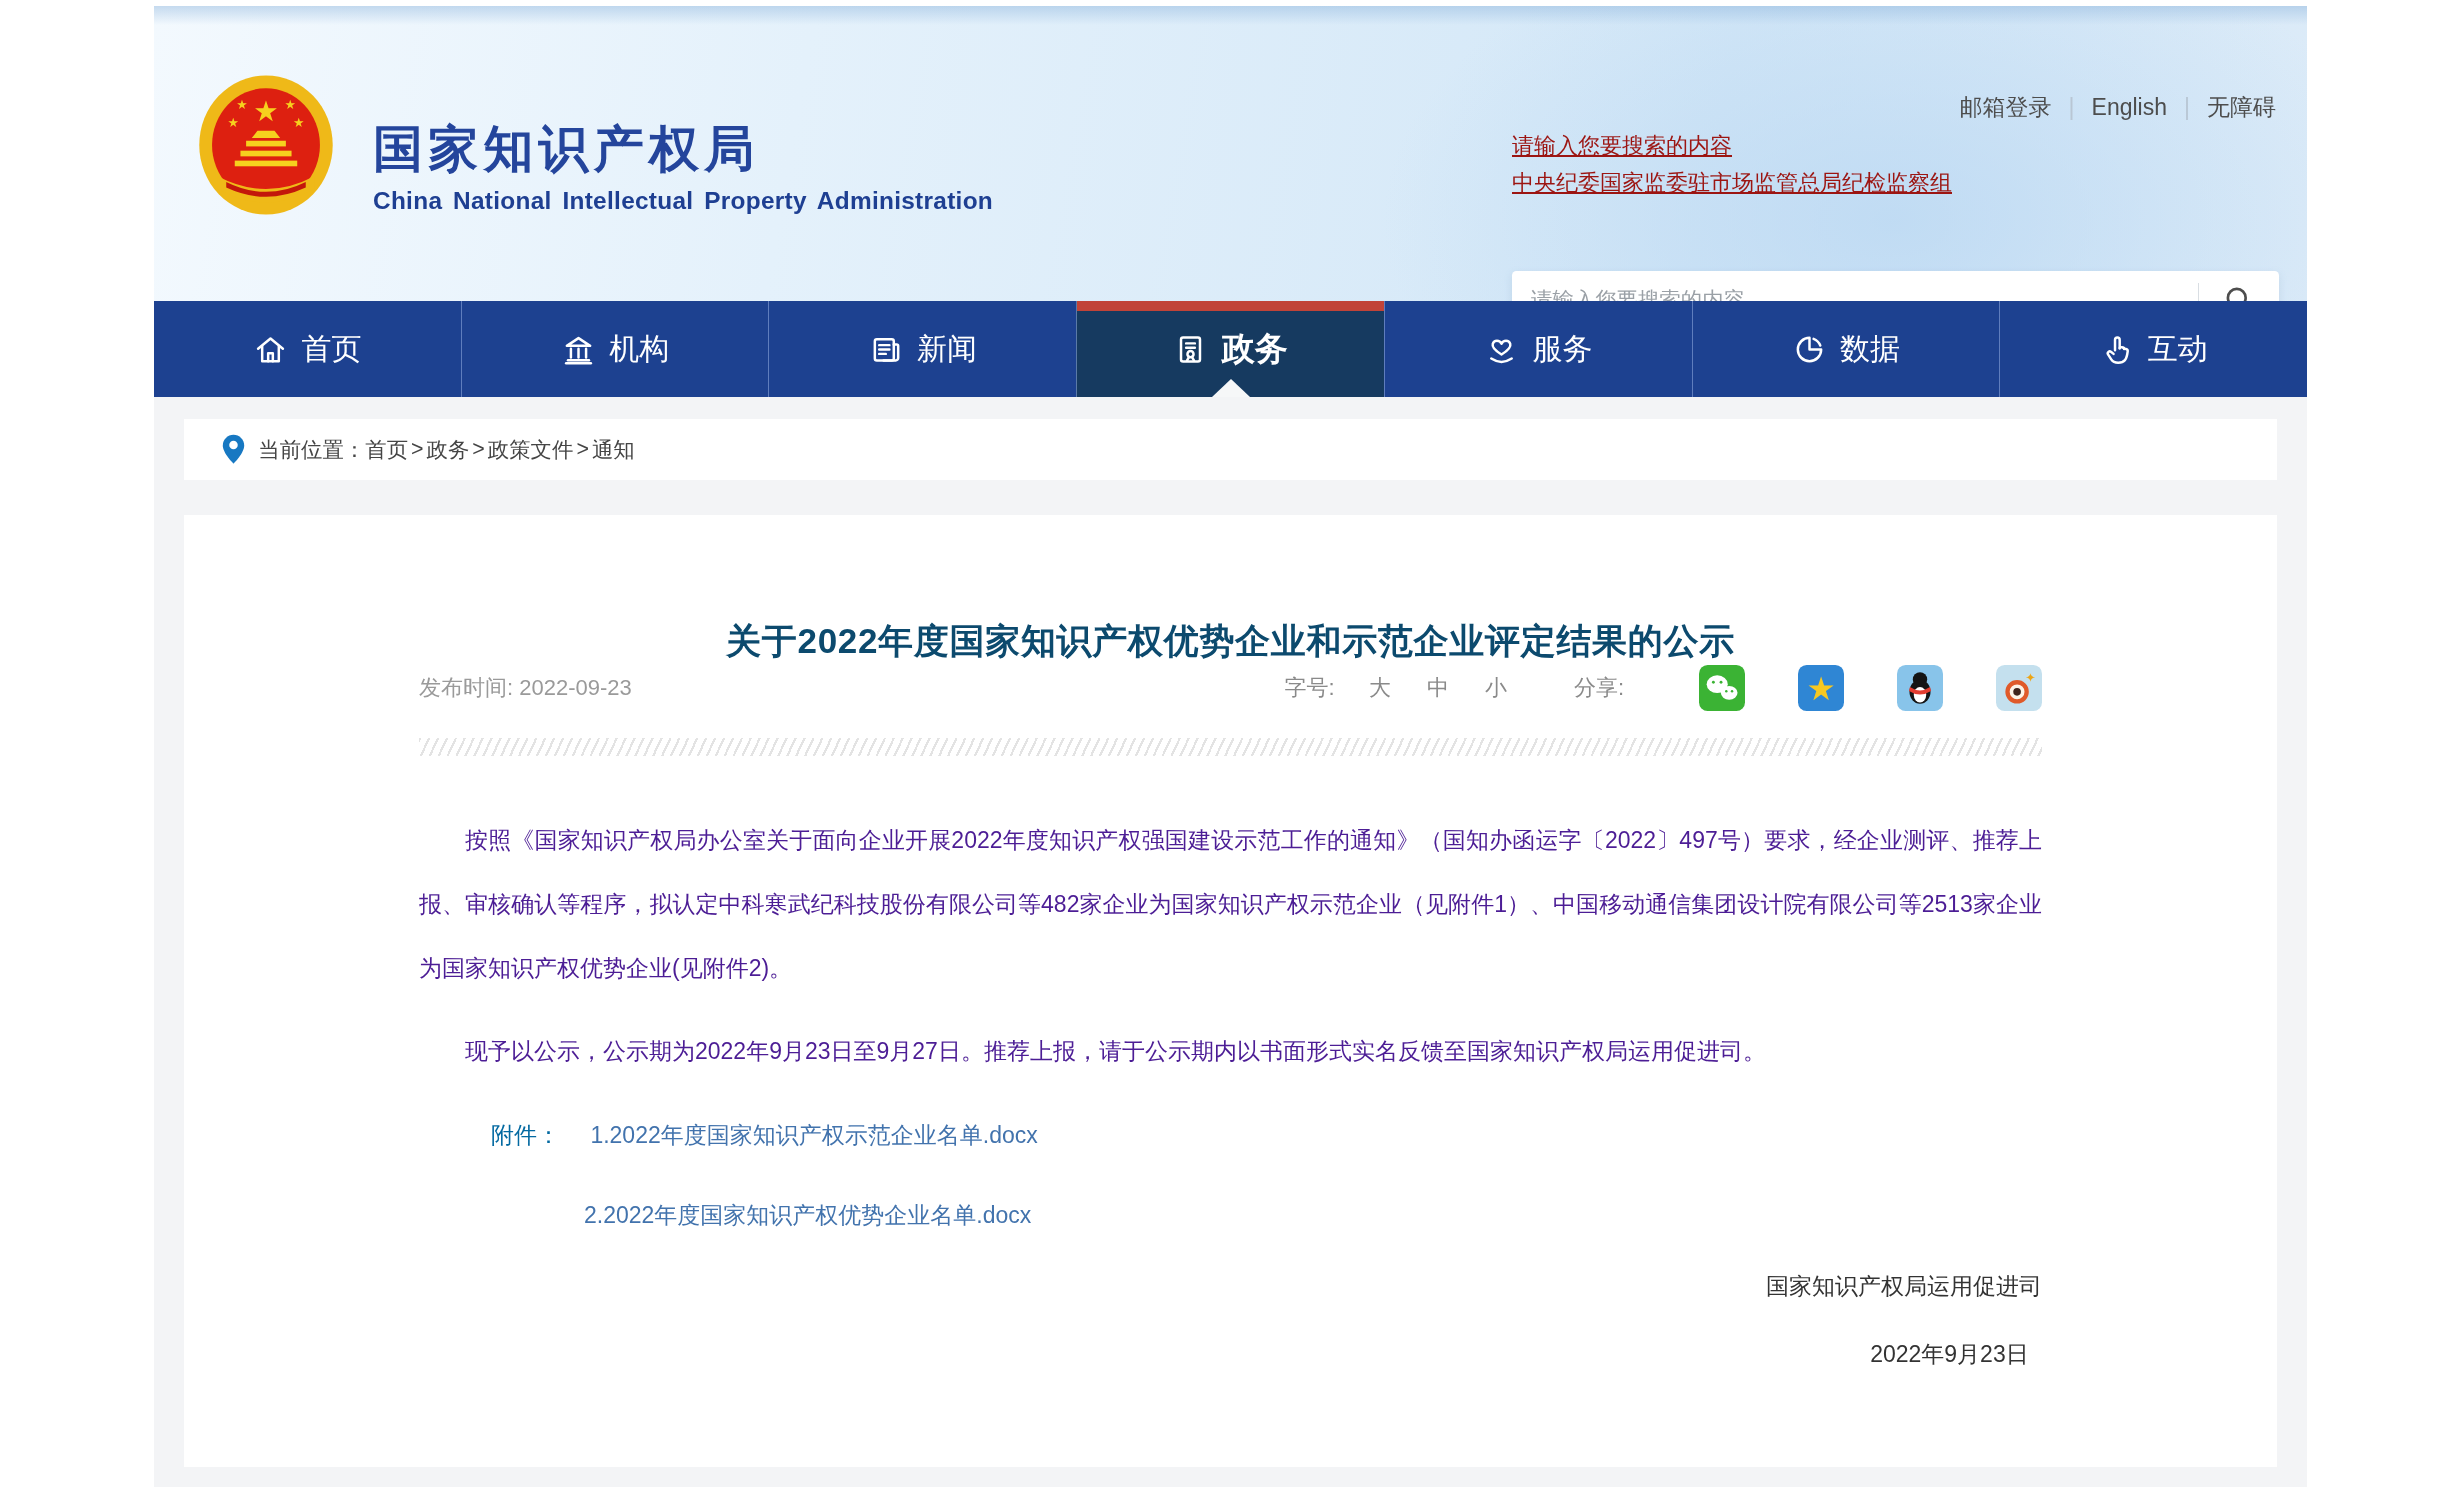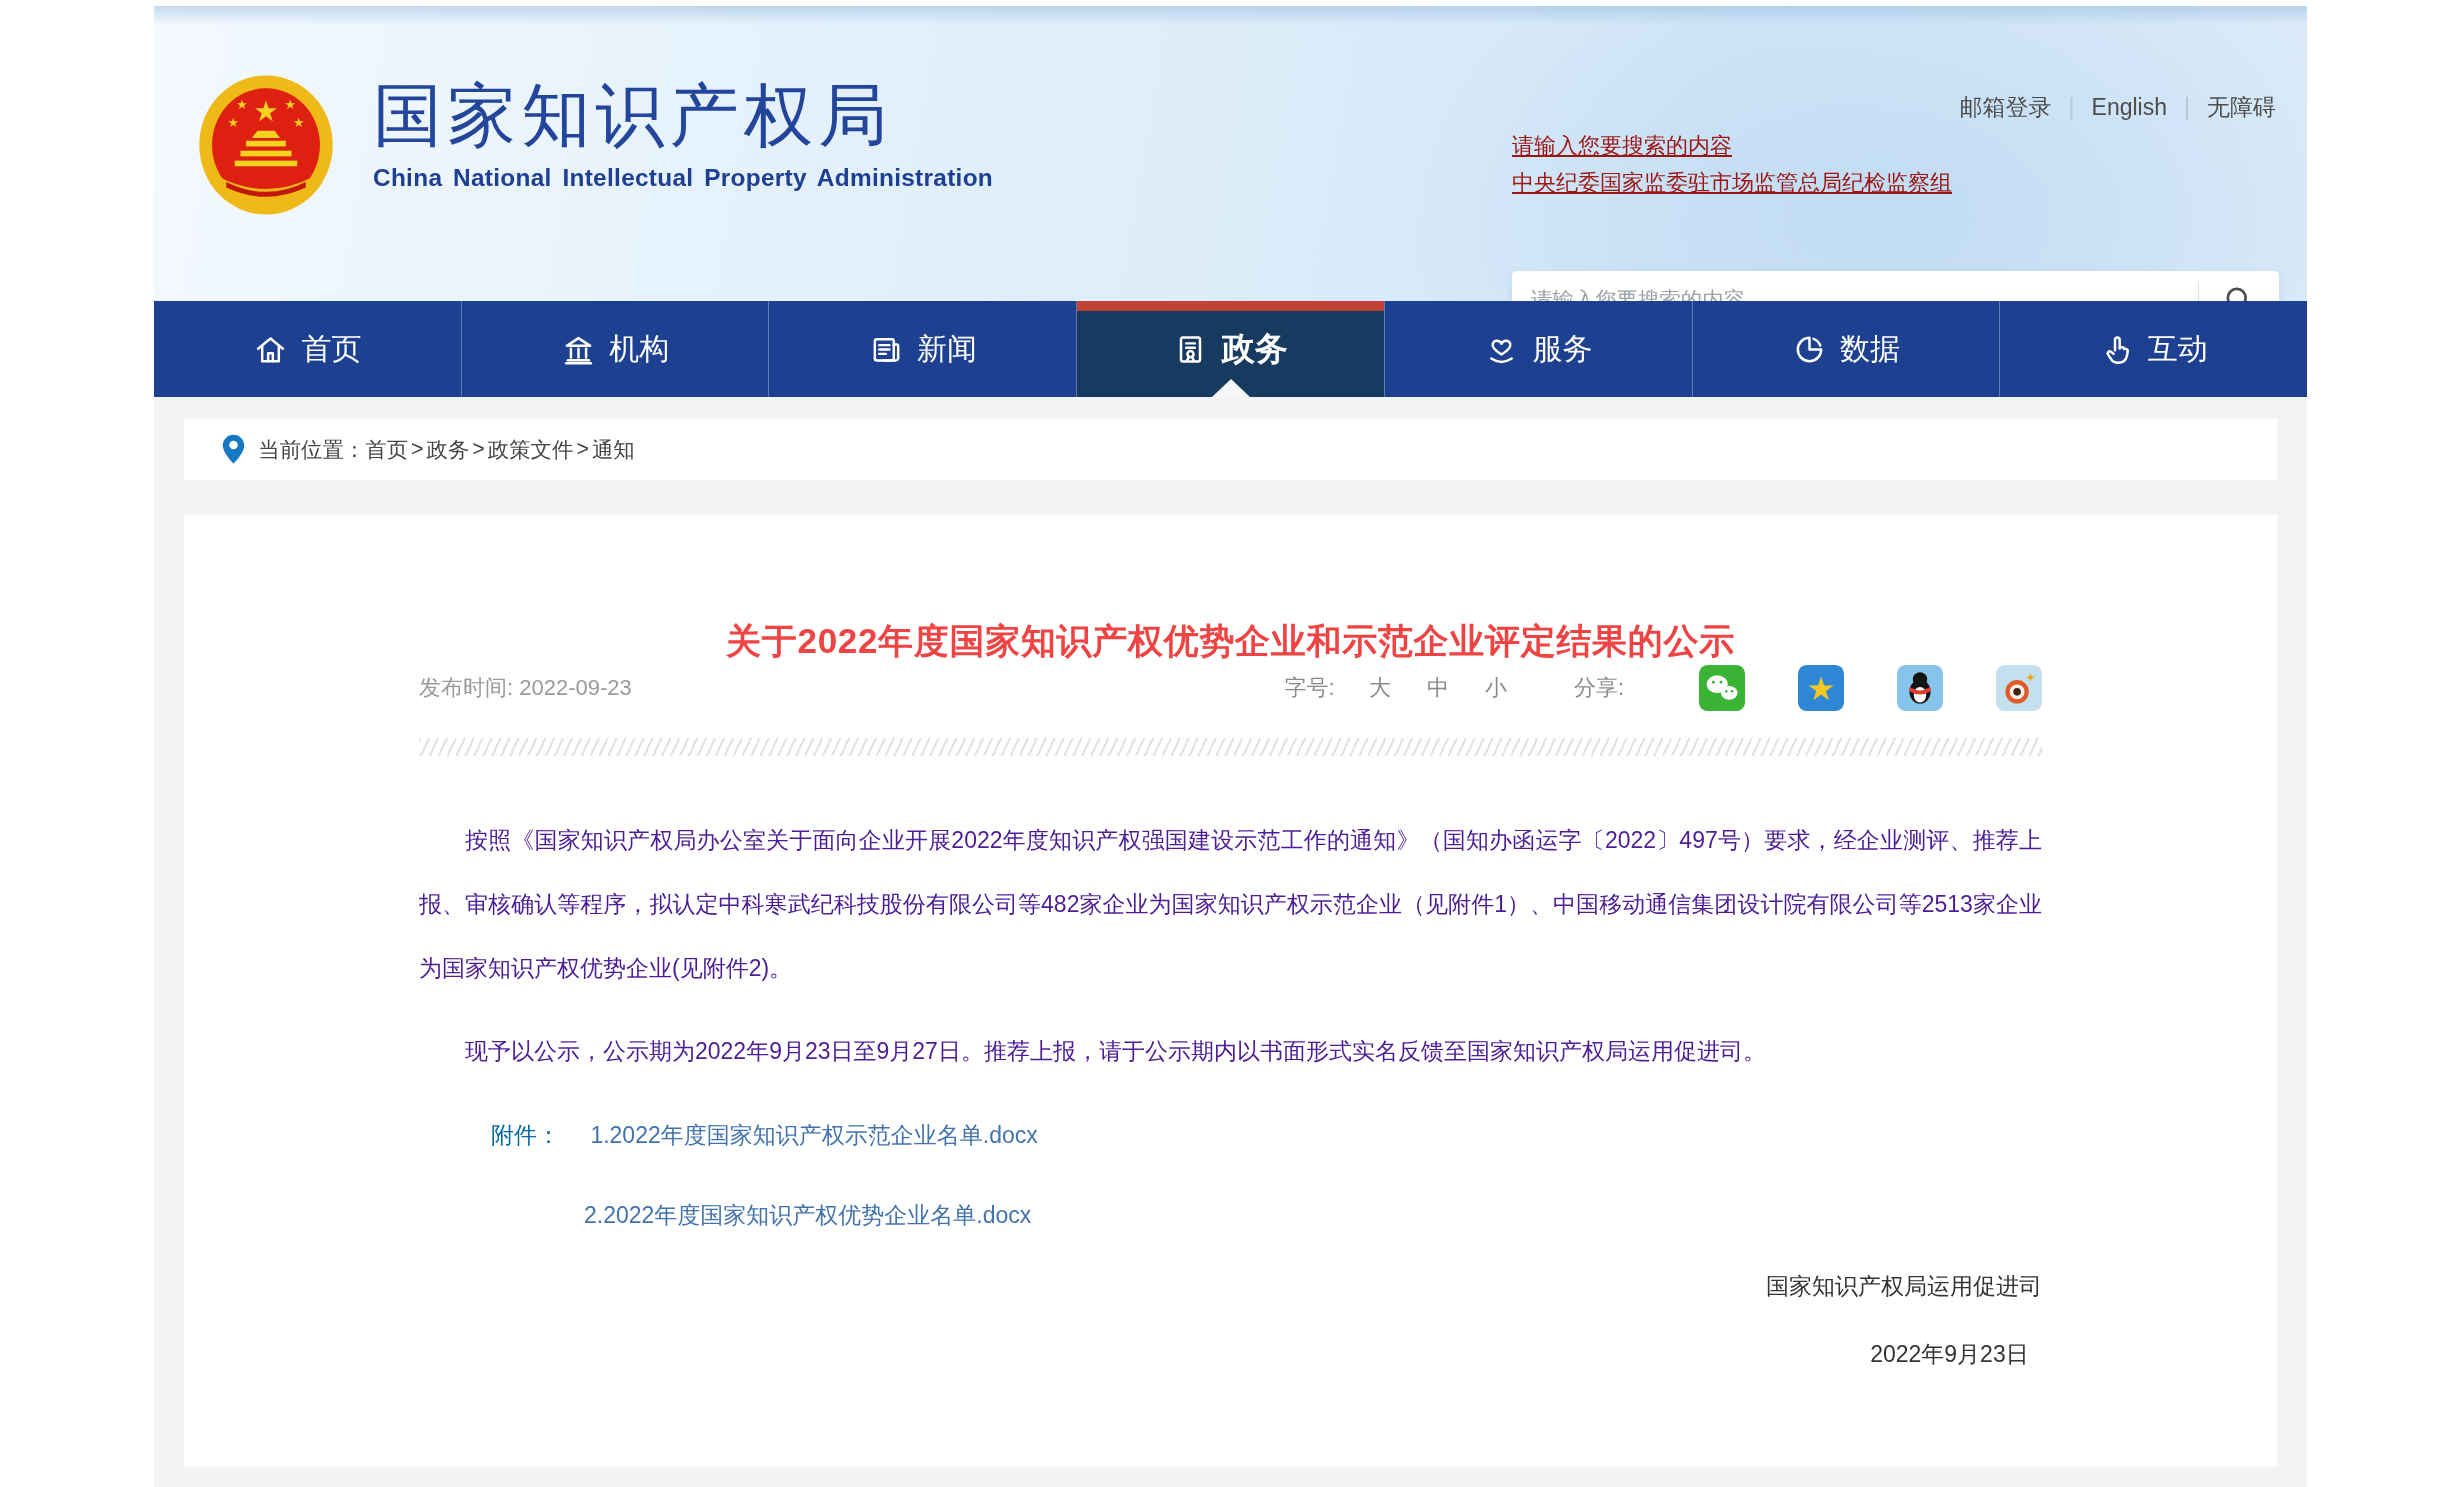--- a/index.html
+++ b/index.html
@@ -19,21 +19,21 @@
   .header::before{
     content:"";position:absolute;left:55%;top:-40%;width:1109px;height:665px;border-radius:50%;
     background:radial-gradient(ellipse at center,rgba(185,215,242,.75) 0%,rgba(185,215,242,0) 65%);
   }
   .header::after{
     content:"";position:absolute;left:0;top:0;width:100%;height:19px;
     background:linear-gradient(180deg,rgba(140,180,220,.45),rgba(140,180,220,0));
   }
   .emblem{position:absolute;left:41px;top:68px;width:142px;height:149px;z-index:2;}
   .brand{position:absolute;left:219px;top:72px;z-index:2;cursor:pointer;}
-  .brand-cn{font-size:69px;font-weight:normal;color:#24459c;letter-spacing:5.2px;line-height:1.1;}
+  .brand-cn{font-size:50px;font-weight:bold;color:#24459c;letter-spacing:5.2px;line-height:1.1;margin-top:44px;}
   .brand-en{font-size:24.4px;font-weight:bold;color:#1e3f92;margin-top:10.3px;letter-spacing:0.3px;word-spacing:3.7px;}
   .topbar{position:absolute;top:86px;right:31px;display:flex;align-items:center;gap:17px;
     font-size:23px;color:#4d4d4d;z-index:3;}
   .topbar .tlink{cursor:pointer;}
   .topbar .sep{color:#b9c6d4;}
   .red-links{position:absolute;left:1358px;top:121px;z-index:3;font-size:22px;line-height:37px;color:#9c1512;}
   .red-links .rlink{display:block;text-decoration:underline;cursor:pointer;}
   .search-box{
     position:absolute;left:1358px;top:217px;width:767px;height:58px;background:#fff;border-radius:4.4px;
     display:flex;align-items:center;z-index:3;box-shadow:0 3px 9px rgba(110,145,180,.18);margin-top:48px;
@@ -63,21 +63,21 @@
 
   
   .crumb-bar{margin:22px 30px 0;height:61px;background:#fff;display:flex;align-items:center;
     padding-left:38px;font-size:21.4px;color:#454545;}
   .crumb-bar .pin{display:flex;margin-right:13.3px;}
   .crumb-link{cursor:pointer;}
   .crumb-sep{margin:0 3px;color:#454545;}
 
   
   .card{margin:35px 30px 0;background:#fff;height:952px;box-sizing:border-box;padding:0 235px;}
-  .title{padding-top:103px;text-align:center;font-size:35px;font-weight:600;color:#ef4444;letter-spacing:0.7px;}
+  .title{padding-top:103px;text-align:center;font-size:35px;font-weight:600;color:#0c4a6e;letter-spacing:0.7px;}
   .meta{display:flex;align-items:center;justify-content:space-between;}
   .meta-left{font-size:22px;color:#9a9a9a;}
   .meta-right{display:flex;align-items:center;font-size:22px;color:#8a8a8a;}
   .fs-label{margin-right:16.3px;}
   .fs-opt{margin:0 18px;cursor:pointer;color:#8a8a8a;}
   .share-label{margin-left:49px;margin-right:22px;}
   .share-ic{width:46px;height:46px;margin-left:53px;cursor:pointer;display:flex;}
   .share-ic:first-of-type{margin-left:0;}
   .share-ic svg{width:46px;height:46px;}
   .hatch{margin-top:27px;height:18px;

